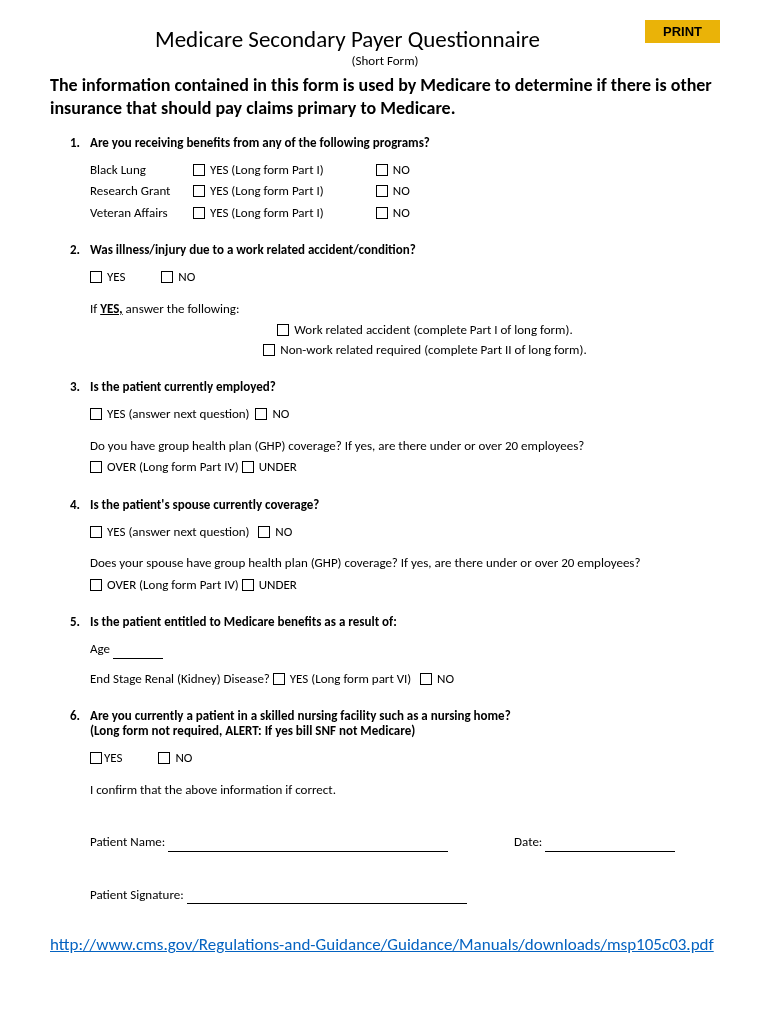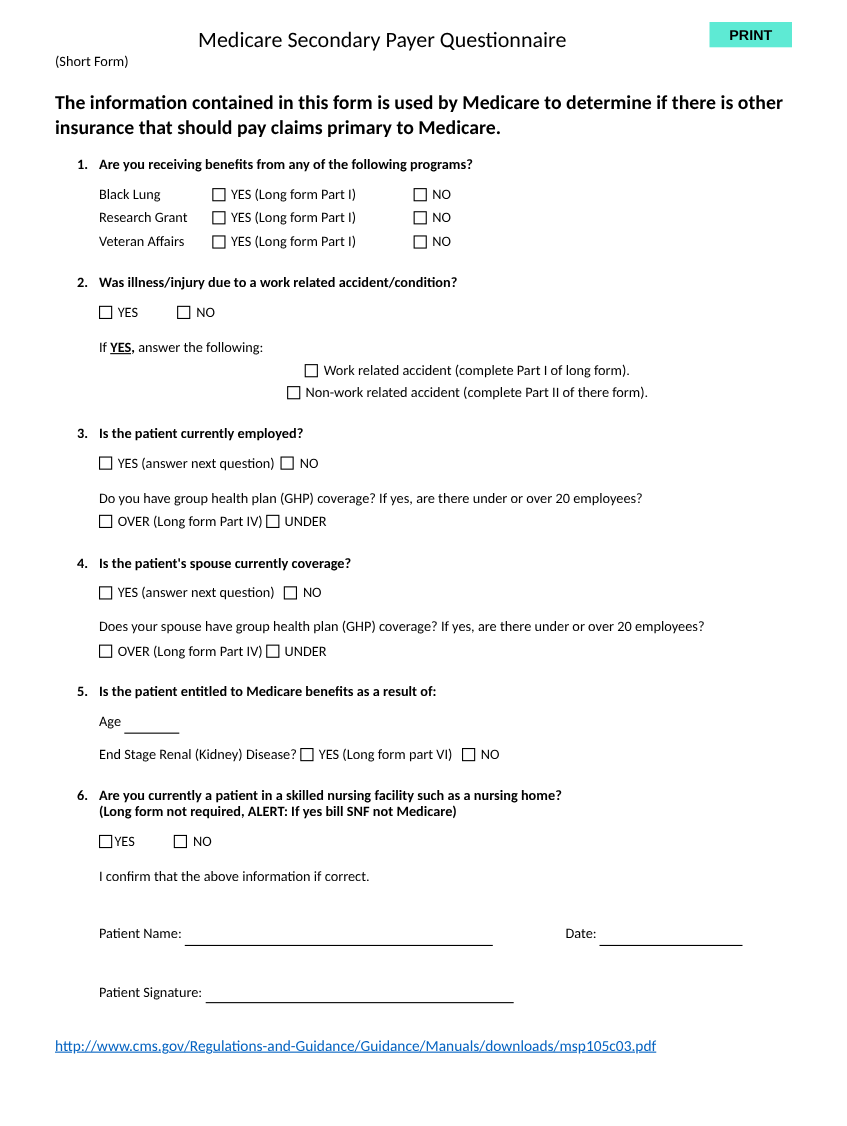--- a/index.html
+++ b/index.html
@@ -6,36 +6,37 @@
   body {
     font-family: Calibri, Arial, sans-serif;
     font-size: 13px;
     color: #000;
     background: #fff;
     width: 770px;
     padding: 20px 50px 30px 50px;
   }
   .print-btn {
     float: right;
-    background: #5eead4;
+    background: #eab308;
     padding: 4px 18px;
     font-weight: bold;
     font-size: 13px;
     border: none;
     cursor: pointer;
   }
   .title {
     text-align: center;
-    font-size: 20px;
+    font-size: 23px;
     font-weight: normal;
     margin-top: 5px;
   }
   .subtitle {
+    text-align: center;
     font-size: 13px;
-    margin-bottom: 18px;
+    margin-bottom: 6px;
   }
   .intro {
     font-weight: bold;
     font-size: 18px;
     line-height: 1.3;
     margin-bottom: 14px;
   }
   .question {
     margin-bottom: 20px;
     padding-left: 20px;
@@ -91,21 +92,21 @@
     margin-top: 33px;
   }
   .sig-line {
     display: inline-block;
     border-bottom: 1px solid #000;
     vertical-align: bottom;
   }
   .footer-link {
     color: #0563c1;
     text-decoration: underline;
-    font-size: 14px;
+    font-size: 17px;
     margin-top: 30px;
     display: block;
   }
   .spacer { margin-top: 10px; }
   .mini-gap { display: inline-block; width: 30px; }
 </style>
 </head>
 <body>
 
 <button class="print-btn">PRINT</button>
@@ -147,21 +148,21 @@
     <div class="row">
       <span class="checkbox"></span> <span>YES</span>
       <span class="mini-gap"></span>
       <span class="checkbox"></span> <span>NO</span>
     </div>
     <div class="sub-text">
       <span>If </span><span class="underline-bold">YES,</span><span> answer the following:</span>
     </div>
     <div class="indent">
       <div><span class="checkbox"></span> <span>Work related accident (complete Part I of long form).</span></div>
-      <div><span class="checkbox"></span> <span>Non-work related accident (complete Part II of there form).</span></div>
+      <div><span class="checkbox"></span> <span>Non-work related required (complete Part II of long form).</span></div>
     </div>
   </div>
 </div>
 
 <div class="question">
   <div class="q-header">
     <span class="q-num">3.</span>
     <span>Is the patient currently employed?</span>
   </div>
   <div class="q-body">

